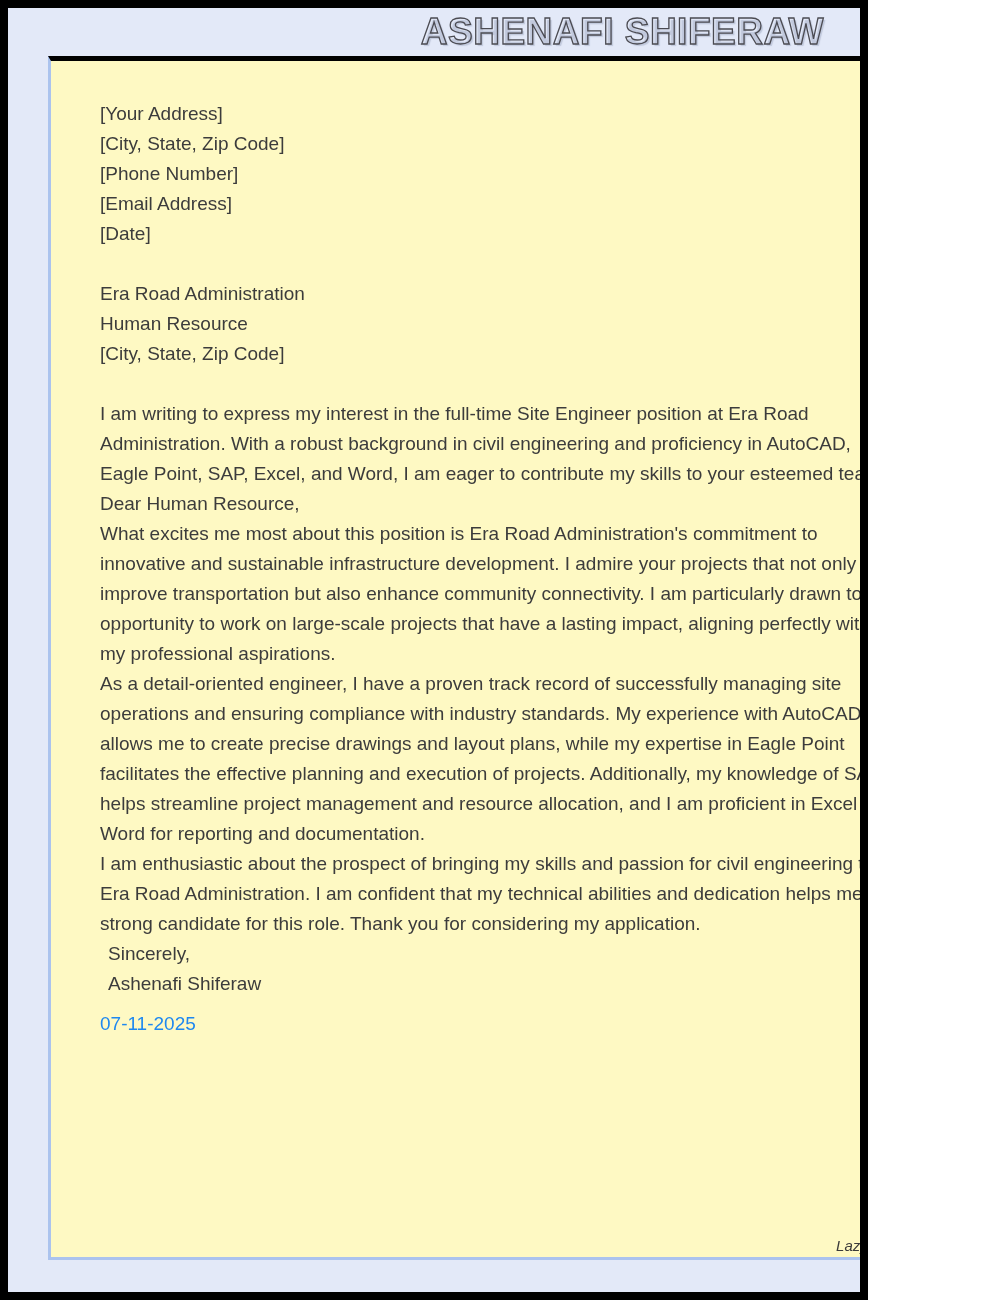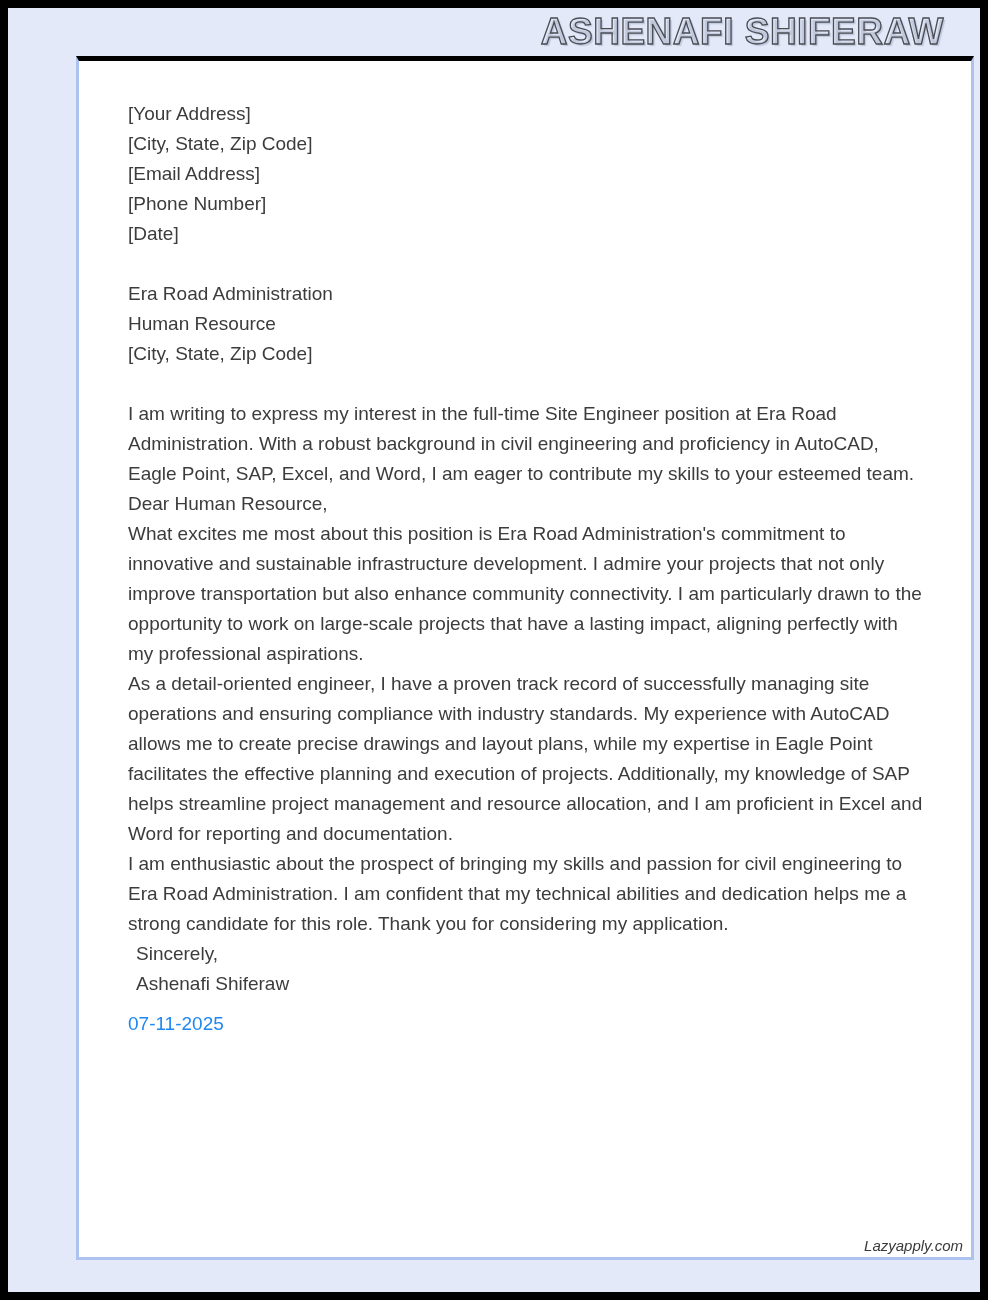--- a/index.html
+++ b/index.html
@@ -3,27 +3,26 @@
 <meta charset="utf-8">
 <style>
   html, body {
     margin: 0;
     padding: 0;
     background: #ffffff;
     font-family: "Liberation Sans", "DejaVu Sans", sans-serif;
   }
   .page {
     position: relative;
-    width: 988px;
+    width: 868px;
     height: 1300px;
     box-sizing: border-box;
     background: #e3e9f8;
     border: 8px solid #000000;
     overflow: hidden;
-    padding-left: 28px;
   }
   .header {
     height: 48px;
     display: flex;
     align-items: center;
     justify-content: flex-end;
     padding-right: 36px;
   }
   .header-name {
     font-size: 37px;
@@ -34,21 +33,21 @@
     -webkit-text-stroke: 1.3px #4b4b52;
     text-shadow: 2px 2px 1px rgba(130,140,170,0.35);
     white-space: nowrap;
   }
   .sheet {
     position: relative;
     box-sizing: border-box;
     margin-left: 40px;
     width: 898px;
     height: 1204px;
-    background: #ffffff;
+    background: #fef9c3;
     border-top: 5px solid #000000;
     border-left: 3px solid #abc3ee;
     border-right: 3px solid #abc3ee;
     border-bottom: 3px solid #abc3ee;
     padding: 38px 48px 0 49px;
     overflow: hidden;
   }
   .sheet p, .sheet .line {
     margin: 0;
     font-size: 19px;
@@ -82,22 +81,22 @@
 
   <div class="header">
     <div class="header-name">ASHENAFI SHIFERAW</div>
   </div>
 
   <div class="sheet">
 
     <div class="block">
       <div class="line">[Your Address]</div>
       <div class="line">[City, State, Zip Code]</div>
+      <div class="line">[Phone Number]</div>
       <div class="line">[Email Address]</div>
-      <div class="line">[Phone Number]</div>
       <div class="line">[Date]</div>
     </div>
 
     <div class="block">
       <div class="line">Era Road Administration</div>
       <div class="line">Human Resource</div>
       <div class="line">[City, State, Zip Code]</div>
     </div>
 
     <p class="paragraph">I am writing to express my interest in the full-time Site Engineer position at Era Road Administration. With a robust background in civil engineering and proficiency in AutoCAD, Eagle Point, SAP, Excel, and Word, I am eager to contribute my skills to your esteemed team.</p>

